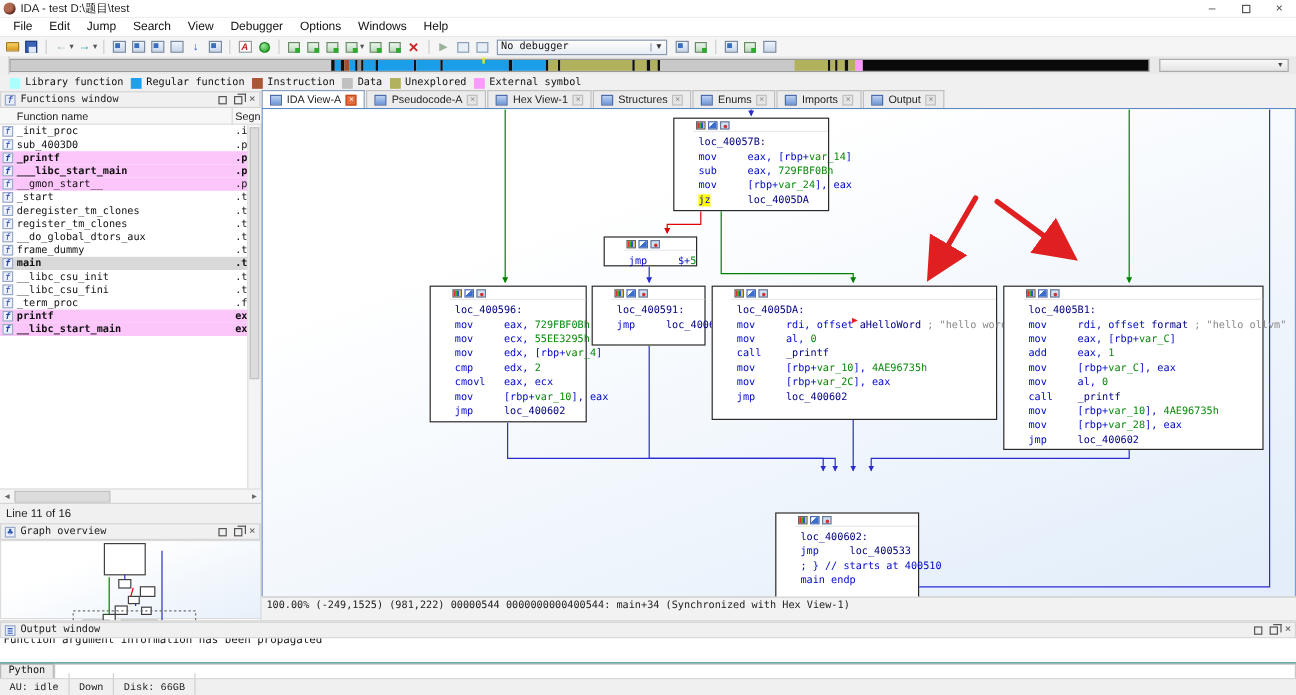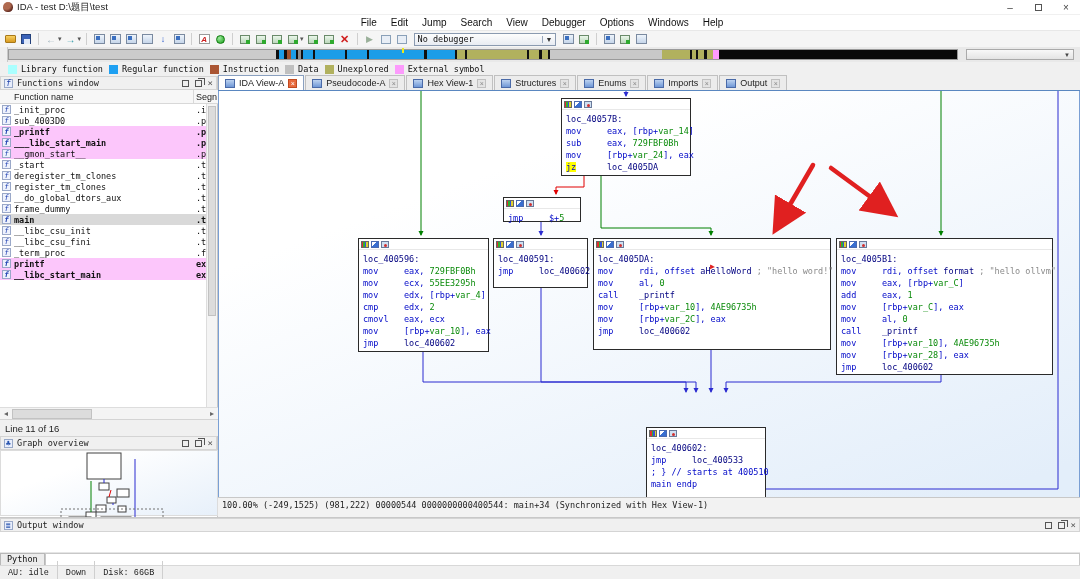--- a/index.html
+++ b/index.html
@@ -10,21 +10,21 @@
     font-size:10px; color:#111;
   }
   
   .titlebar{position:absolute;left:0;top:0;width:1080px;height:15px;background:#ffffff;display:flex;align-items:center;border-bottom:1px solid #f0f0f0;}
   .appicon{width:10px;height:10px;margin:0 4px 0 3px;border-radius:50% 50% 45% 45%;background:radial-gradient(circle at 35% 35%, #b06a50 0 40%, #5a241c 75%);}
   .apptitle{font-size:9.5px;color:#222;}
   .wincontrols{margin-left:auto;display:flex;height:100%;}
   .wincontrols span{width:28px;display:flex;align-items:center;justify-content:center;color:#444;font-size:10px;}
   .icon-restore{width:7px;height:7px;border:1px solid #555;display:inline-block;}
   
-  .menubar{position:absolute;left:0;top:15px;width:1080px;height:16px;background:#ffffff;display:flex;align-items:center;padding-left:4px;border-bottom:1px solid #e8e8e8;justify-content:center;}
+  .menubar{position:absolute;left:0;top:15px;width:1080px;height:16px;background:#ffffff;display:flex;align-items:center;padding-left:4px;border-bottom:1px solid #e8e8e8;}
   .menu-item{padding:0 7px;font-size:10px;color:#111;}
   
   .toolbar{position:absolute;left:0;top:31px;width:1080px;height:16px;background:#f5f5f5;display:flex;align-items:center;padding-left:3px;gap:2px;}
   .tbtn{width:14px;height:13px;display:flex;align-items:center;justify-content:center;font-size:9px;flex:0 0 auto;}
   .tsep{width:1px;height:12px;background:#cfcfcf;margin:0 3px;flex:0 0 auto;}
   .ic-folder{width:11px;height:8px;background:linear-gradient(#f8d060,#d89a20);border:1px solid #a87818;border-radius:1px;}
   .ic-save{width:10px;height:10px;background:#3a62b8;border:1px solid #23407a;position:relative;}
   .ic-save:after{content:"";position:absolute;left:2px;top:4px;width:6px;height:5px;background:#dfe8f8;}
   .arr{color:#2e9aa8;font-weight:bold;font-size:10px;}
   .arr.dim{color:#9fb4bd;}
@@ -90,35 +90,35 @@
   .tab{height:15px;display:flex;align-items:center;gap:4px;padding:0 6px;border:1px solid #c0c0c0;border-bottom:none;background:#ececec;font-size:9px;color:#222;margin-right:1px;}
   .tab.active{background:#ffffff;border-color:#8aa0c0;height:15px;font-weight:normal;}
   .tabicon{width:10px;height:9px;border:1px solid #4a6aa8;background:linear-gradient(#bcd2f0,#6f97d6);display:inline-flex;align-items:center;justify-content:center;font-size:6px;color:#fff;}
   .tabclose{width:9px;height:9px;border:1px solid #c0c0c0;background:#e4e4e4;color:#888;font-size:7px;display:flex;align-items:center;justify-content:center;line-height:7px;}
   .tab.active .tabclose{background:#e86a3c;border-color:#c04a20;color:#fff;}
   .gcanvas{position:absolute;left:0;top:15px;width:862px;height:406px;background:linear-gradient(160deg,#ffffff 25%,#e3eefa 95%);border-left:1px solid #7a9fd4;border-right:1px solid #7a9fd4;overflow:hidden;}
   .gstatus{position:absolute;left:0;top:421px;width:862px;height:20px;background:#f2f2f2;border-top:1px solid #c8c8c8;font-family:"DejaVu Sans Mono",monospace;font-size:8.5px;color:#222;padding:2px 0 0 4px;}
   svg.edges, svg.annot{position:absolute;left:0;top:0;}
   svg.annot{z-index:40;pointer-events:none;}
   
-  .block{position:absolute;background:#fff;border:1px solid #2a2a2a;z-index:10;font-family:"DejaVu Sans Mono",monospace;font-size:8.5px;line-height:12px;}
+  .block{position:absolute;background:#fff;border:1px solid #2a2a2a;z-index:10;font-family:"DejaVu Sans Mono",monospace;font-size:8.5px;line-height:12px;padding-left:16px;}
   .bhead{height:11px;display:flex;align-items:center;gap:2px;padding-left:2px;border-bottom:1px solid #e8e8e8;}
   .bi1{width:8px;height:7px;border:1px solid #666;background:linear-gradient(90deg,#e03030 0 25%,#30b030 25% 50%,#3050e0 50% 75%,#e0d030 75%);}
   .bi2{width:8px;height:7px;border:1px solid #4a6ab0;background:linear-gradient(135deg,#ffffff 40%,#3a6fd0 40%);}
   .bi3{width:8px;height:7px;border:1px solid #6a7a9a;background:#cfe0f2;position:relative;}
   .bi3:after{content:"";position:absolute;left:2px;top:2px;width:3px;height:3px;background:#d03030;border-radius:50%;}
   .bbody{padding:3px 4px 2px 4px;white-space:pre;}
   .tb{color:#0008c8;} .tg{color:#0a8a0a;} .tn{color:#000080;} .tc{color:#8a8a8a;}
   .ty{background:#ffff00;color:#0008c8;}
   .cursor-arrow{position:absolute;color:#e02020;font-size:8px;z-index:20;}
   
   .outpanel{position:absolute;left:0;top:517px;width:1080px;height:48px;background:#fff;border-top:1px solid #c8c8c8;}
   .outcontent{position:absolute;left:0;top:14px;width:1080px;height:20px;overflow:hidden;background:#fff;font-family:"DejaVu Sans Mono",monospace;font-size:9px;line-height:10.5px;color:#111;padding-left:3px;}
   .outcontent .l0{margin-top:-3px;}
-  .promptrow{position:absolute;left:0;top:34px;width:1080px;height:14px;display:flex;align-items:center;background:#e5e5e5;}
+  .promptrow{position:absolute;left:0;top:34px;width:1080px;height:14px;display:flex;align-items:center;background:#0f766e;}
   .pybtn{height:13px;padding:0 6px;border:1px solid #b8b8b8;background:#ececec;font-family:"DejaVu Sans Mono",monospace;font-size:8.5px;display:flex;align-items:center;}
   .pyinput{flex:1;height:13px;border:1px solid #c8c8c8;background:#fff;font-size:9px;padding:0 2px;font-family:"DejaVu Sans Mono",monospace;}
   
   .statusbar{position:absolute;left:0;top:565px;width:1080px;height:14px;background:#f0f0f0;border-top:1px solid #d8d8d8;display:flex;align-items:center;font-family:"DejaVu Sans Mono",monospace;font-size:8.5px;color:#222;}
   .sbseg{padding:12px 8px;border-right:1px solid #cfcfcf;height:11px;display:flex;align-items:center;font-family:Liberation Mono, monospace;}
 </style>
 </head>
 <body>
 
 <div class="titlebar">
@@ -633,20 +633,21 @@
   <div class="phead">
     <span class="pticon" style="font-style:normal;color:#2a56b0;">≣</span>
     <span>Output window</span>
     <span class="mini-btns">
       <span class="mb-max"></span>
       <span class="mb-restore"></span>
       <span class="mb-close">×</span>
     </span>
   </div>
   <div class="outcontent">
+    <div class="l0">Function argument information has been propagated</div>
   </div>
   <div class="promptrow">
     <span class="pybtn">Python</span>
     <input class="pyinput" value="" style="">
   </div>
 </div>
 
 <div class="statusbar">
   <span class="sbseg">AU: idle</span>
   <span class="sbseg">Down</span>

